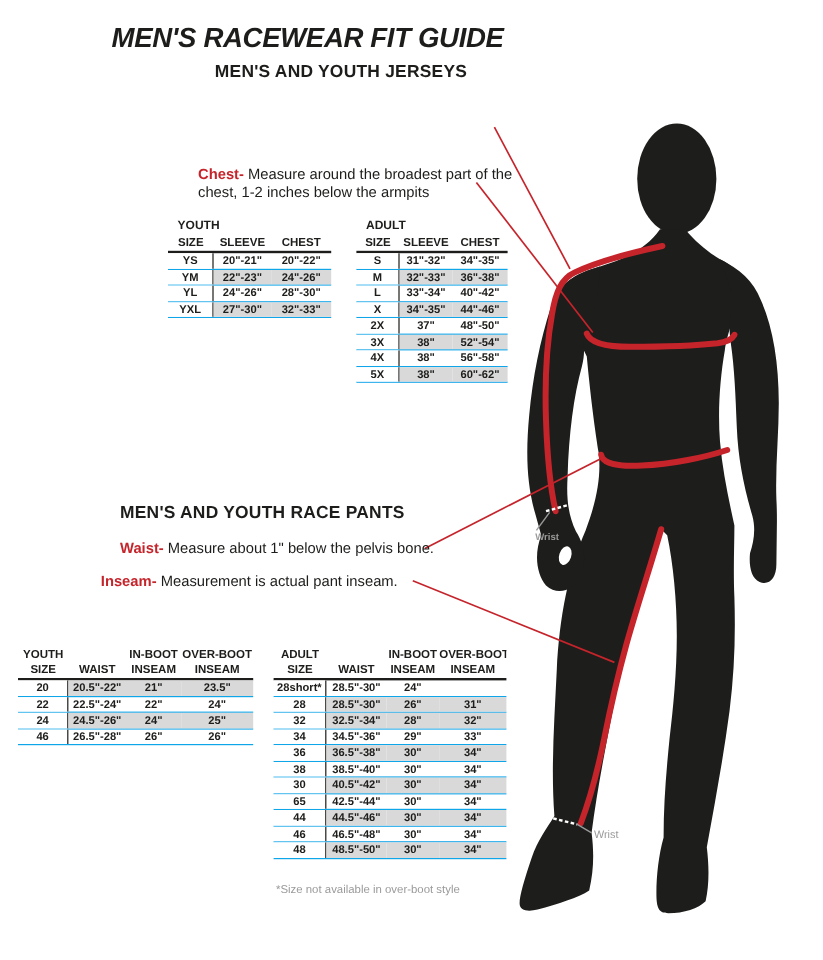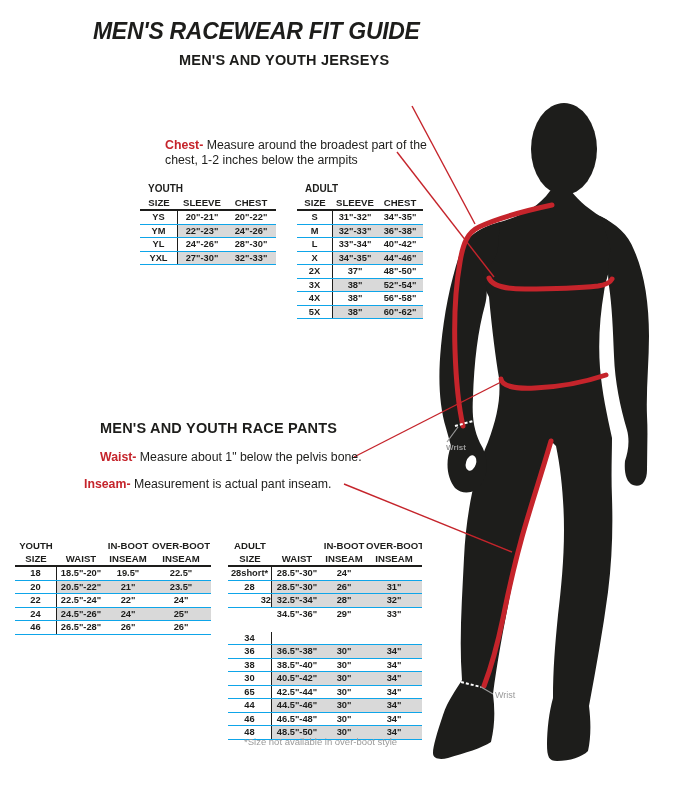--- a/index.html
+++ b/index.html
@@ -228,26 +228,20 @@
         <div class="tcell c1" style="width: 48px;"></div>
         <div class="tcell c2" style="width: 46px;">IN-BOOT</div>
         <div class="tcell c3" style="width: 60px;">OVER-BOOT</div>
       </div>
       <div class="trow hdr hdr-last">
         <div class="tcell c0" style="width: 42px;">SIZE</div>
         <div class="tcell c1" style="width: 48px;">WAIST</div>
         <div class="tcell c2" style="width: 46px;">INSEAM</div>
         <div class="tcell c3" style="width: 60px;">INSEAM</div>
       </div>
-      <div class="trow data">
-        <div class="tcell c0" style="width: 42px;">18</div>
-        <div class="tcell c1" style="width: 48px;">18.5"-20"</div>
-        <div class="tcell c2" style="width: 46px;">19.5"</div>
-        <div class="tcell c3" style="width: 60px;">22.5"</div>
-      </div>
       <div class="trow data shade">
         <div class="tcell c0" style="width: 42px;">20</div>
         <div class="tcell c1" style="width: 48px;">20.5"-22"</div>
         <div class="tcell c2" style="width: 46px;">21"</div>
         <div class="tcell c3" style="width: 60px;">23.5"</div>
       </div>
       <div class="trow data">
         <div class="tcell c0" style="width: 42px;">22</div>
         <div class="tcell c1" style="width: 48px;">22.5"-24"</div>
         <div class="tcell c2" style="width: 46px;">22"</div>
@@ -285,27 +279,27 @@
         <div class="tcell c2" style="width: 44px;">24"</div>
         <div class="tcell c3" style="width: 56px;"></div>
       </div>
       <div class="trow data shade">
         <div class="tcell c0" style="width: 44px;">28</div>
         <div class="tcell c1" style="width: 50px;">28.5"-30"</div>
         <div class="tcell c2" style="width: 44px;">26"</div>
         <div class="tcell c3" style="width: 56px;">31"</div>
       </div>
       <div class="trow data shade">
-        <div class="tcell c0" style="width: 44px; text-align: right;">32</div>
+        <div class="tcell c0" style="width: 44px;">32</div>
         <div class="tcell c1" style="width: 50px;">32.5"-34"</div>
         <div class="tcell c2" style="width: 44px;">28"</div>
         <div class="tcell c3" style="width: 56px;">32"</div>
       </div>
       <div class="trow data">
-        <div class="tcell c0" style="width: 44px; margin-top: 24px;">34</div>
+        <div class="tcell c0" style="width: 44px;">34</div>
         <div class="tcell c1" style="width: 50px;">34.5"-36"</div>
         <div class="tcell c2" style="width: 44px;">29"</div>
         <div class="tcell c3" style="width: 56px;">33"</div>
       </div>
       <div class="trow data shade">
         <div class="tcell c0" style="width: 44px;">36</div>
         <div class="tcell c1" style="width: 50px;">36.5"-38"</div>
         <div class="tcell c2" style="width: 44px;">30"</div>
         <div class="tcell c3" style="width: 56px;">34"</div>
       </div>
@@ -340,18 +334,18 @@
         <div class="tcell c3" style="width: 56px;">34"</div>
       </div>
       <div class="trow data shade">
         <div class="tcell c0" style="width: 44px;">48</div>
         <div class="tcell c1" style="width: 50px;">48.5"-50"</div>
         <div class="tcell c2" style="width: 44px;">30"</div>
         <div class="tcell c3" style="width: 56px;">34"</div>
       </div>
     </div>
 
-  <div class="abs footnote" style="left:244px;top:736px;">*Size not available in over-boot style</div>
+  <div class="abs footnote" style="left:230px;top:736px;">*Size not available in over-boot style</div>
 
   <div class="abs figlabel" style="left:446px;top:443px;font-weight:bold;">Wrist</div>
   <div class="abs figlabel" style="left:495px;top:690px;font-size:9px;">Wrist</div>
 
 </div>
 
 </body></html>

